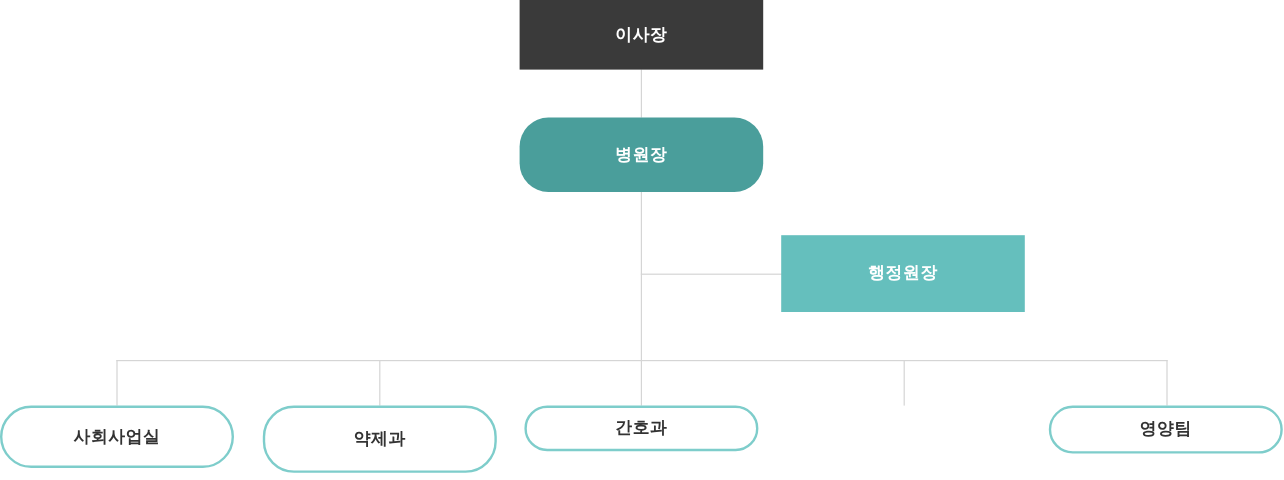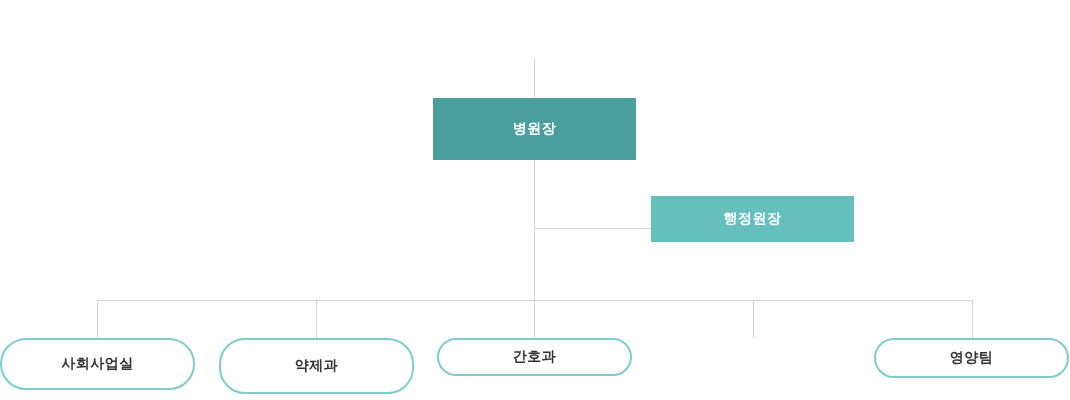--- a/index.html
+++ b/index.html
@@ -26,20 +26,21 @@
     color: #ffffff;
     font-size: 14px;
     font-weight: bold;
     letter-spacing: 0.5px;
   }
   .node.top {
     background: #3a3a3a;
   }
   .node.level2 {
     background: #4a9e9b;
+    border-radius: 24px;
   }
   .node.level3 {
     background: #65bfbd;
   }
   .leaf {
     position: absolute;
     box-sizing: border-box;
     display: flex;
     align-items: center;
     justify-content: center;
@@ -72,26 +73,29 @@
   <div class="line hline" style="left:534px; top:228px; width:118px;"></div>
 
   <div class="line hline" style="left:97px; top:300px; width:876px;"></div>
 
   <div class="line vline" style="left:97px; top:300px; height:38px;"></div>
   <div class="line vline" style="left:316px; top:300px; height:38px;"></div>
   <div class="line vline" style="left:534px; top:300px; height:38px;"></div>
   <div class="line vline" style="left:753px; top:300px; height:38px;"></div>
   <div class="line vline" style="left:972px; top:300px; height:38px;"></div>
 
+  <div class="node top" style="left:433px; top:0px; width:203px; height:58px;">
+    <span>이사장</span>
+  </div>
 
   <div class="node level2" style="left:433px; top:98px; width:203px; height:62px;">
     <span>병원장</span>
   </div>
 
-  <div class="node level3" style="left:651px; top:196px; width:203px; height:46px;">
+  <div class="node level3" style="left:651px; top:196px; width:203px; height:64px;">
     <span>행정원장</span>
   </div>
 
   <div class="leaf" style="left:0px; top:338px; width:195px; height:52px;">
     <span>사회사업실</span>
   </div>
 
   <div class="leaf" style="left:219px; top:338px; width:195px; height:56px;">
     <span>약제과</span>
   </div>

